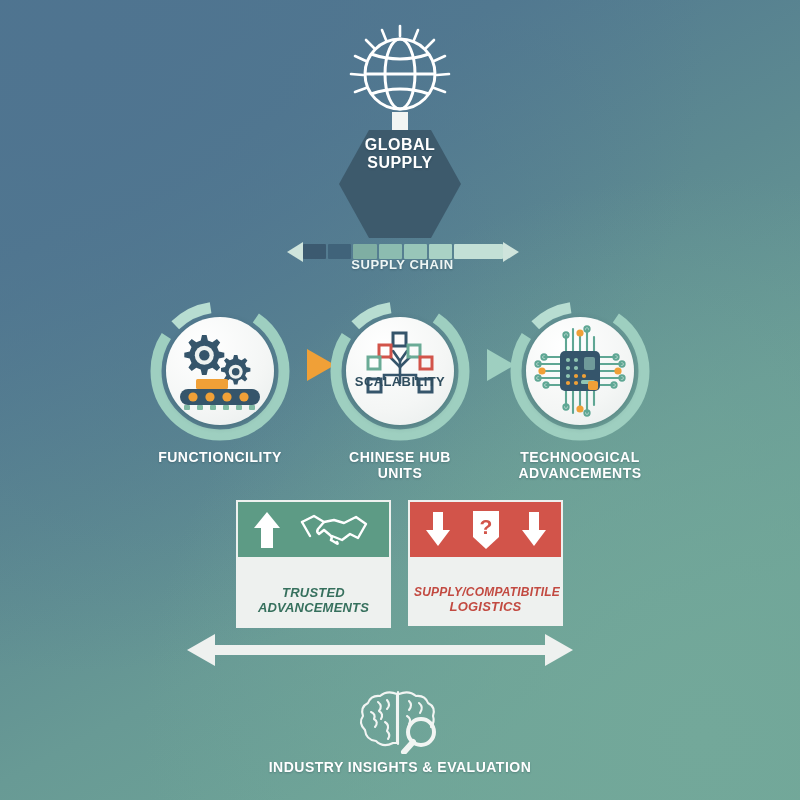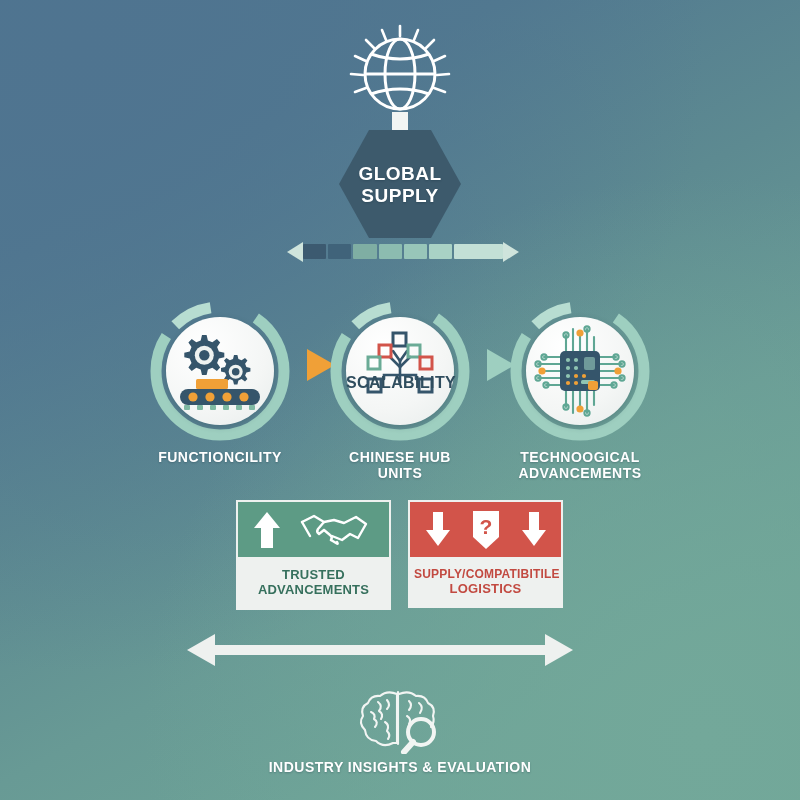--- a/index.html
+++ b/index.html
@@ -25,60 +25,61 @@
 
   
   #globe-wrap{left:330px;top:22px;width:140px;height:100px;}
 
   
   #down-arrow{left:375px;top:112px;width:50px;height:52px;}
 
   
   #hex-wrap{left:338px;top:128px;width:124px;height:112px;}
   #hex-label{
-    left:338px;top:163px;width:124px;
-    font-size:19px;color:#fff;
+    left:338px;top:136px;width:124px;
+    font-size:16px;color:#fff;
   }
 
   
   #supply-bar{left:285px;top:240px;width:235px;height:24px;}
   #supply-seg{position:absolute;left:18px;top:4px;width:200px;height:15px;display:flex;gap:2px;}
   #supply-seg i{display:block;height:100%;border-radius:1px;}
   #supply-label{left:285px;top:258px;width:235px;font-size:13px;color:#eef6f4;letter-spacing:.6px;}
 
   
   .node{position:absolute;width:150px;height:150px;}
   .ring{position:absolute;inset:0;}
   .disc{
     position:absolute;left:21px;top:21px;width:108px;height:108px;border-radius:50%;
     background:radial-gradient(circle at 35% 28%,#ffffff 0%,#f4f6f5 60%,#e7eceb 100%);
     box-shadow:0 2px 6px rgba(25,50,62,.22);
   }
   .node-icon{position:absolute;left:21px;top:21px;width:108px;height:108px;}
   .node-caption{position:absolute;top:154px;width:220px;left:-35px;font-size:14px;color:#ffffff;}
   .inner-cap{
     position:absolute;left:21px;top:78px;width:108px;text-align:center;
-    font-size:16px;font-weight:bold;color:#2f4d5e;letter-spacing:.4px;
+    font-size:13px;font-weight:bold;color:#2f4d5e;letter-spacing:.4px;
     font-family:"Liberation Sans", sans-serif;
   }
   #node1{left:145px;top:296px;}
   #node2{left:325px;top:296px;}
   #node3{left:505px;top:296px;}
 
   .flow-arrow{position:absolute;top:345px;width:36px;height:40px;}
   #arrow-a{left:303px;}
   #arrow-b{left:483px;}
 
   
   .box{position:absolute;width:155px;}
   .box-head{height:55px;position:relative;}
   .box-body{
-    background:#eef1ef;padding:10px 6px 12px;text-align:center;
+    background:#eef1ef;padding:28px 6px 12px;text-align:center;
     font-size:13px;font-weight:bold;line-height:1.18;letter-spacing:.2px;
     font-family:"Liberation Sans", sans-serif;
+    font-style:italic;
   }
   #box-trusted{left:236px;top:500px;}
   #box-trusted .box-head{background:#5d9b85;border:2px solid #eef1ef;border-bottom:none;}
   #box-trusted .box-body{color:#36705d;}
   #box-quality{left:408px;top:500px;}
   #box-quality .box-head{background:#d2544a;border:2px solid #eef1ef;border-bottom:none;}
   #box-quality .box-body{color:#c24a41;}
 
   
   #logistics{left:185px;top:628px;width:390px;height:44px;}
@@ -148,20 +149,21 @@
     <div id="supply-seg">
         <i style="background: rgb(60, 90, 112); flex: 1 1 0%;"></i>
         <i style="background: rgb(64, 99, 122); flex: 1 1 0%;"></i>
         <i style="background: rgb(127, 174, 163); flex: 1 1 0%;"></i>
         <i style="background: rgb(140, 188, 176); flex: 1 1 0%;"></i>
         <i style="background: rgb(152, 198, 185); flex: 1 1 0%;"></i>
         <i style="background: rgb(169, 210, 197); flex: 1 1 0%;"></i>
         <i style="background: rgb(195, 224, 214); flex: 2.1 1 0%;"></i>
       </div>
   </div>
+  <div class="abs ttl" id="supply-label">SUPPLY CHAIN</div>
 
   <div class="node" id="node1">
     <svg class="ring" viewBox="0 0 150 150" width="150" height="150">
       <circle cx="75" cy="75" r="64" fill="none" stroke="#9ecfc0" stroke-width="11" stroke-dasharray="300 102" stroke-dashoffset="-38" transform="rotate(-90 75 75)"></circle>
       <circle cx="75" cy="75" r="64" fill="none" stroke="#b7ddd1" stroke-width="11" stroke-dasharray="40 362" stroke-dashoffset="-352" transform="rotate(-90 75 75)"></circle>
     </svg>
     <div class="disc"></div>
     <div class="node-icon">
       <svg viewBox="0 0 108 108" width="108" height="108">
         <g fill="#35556b">

